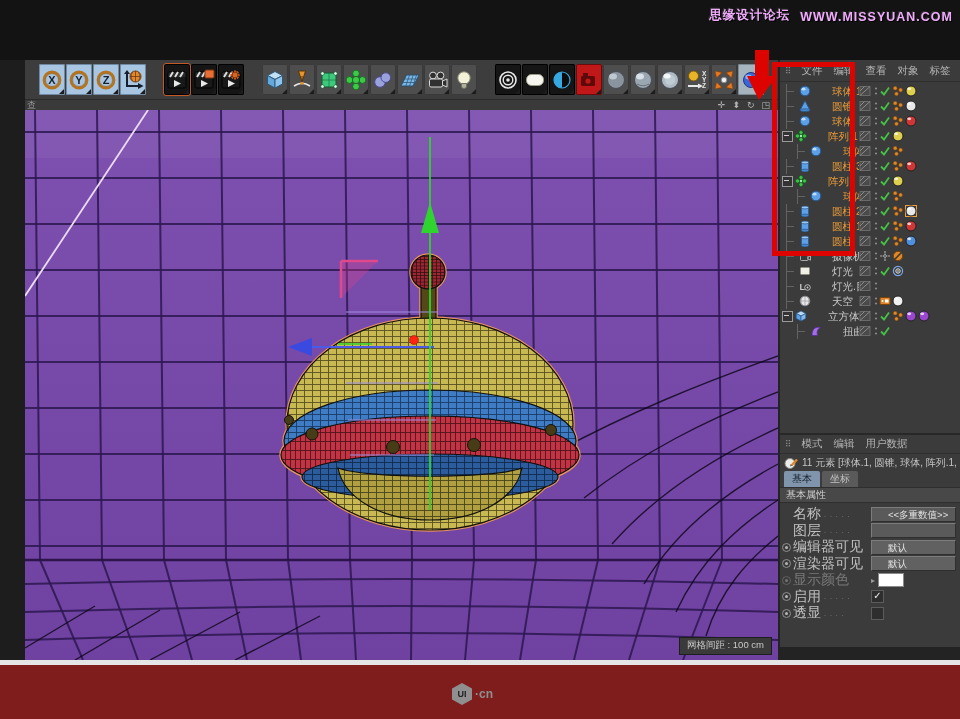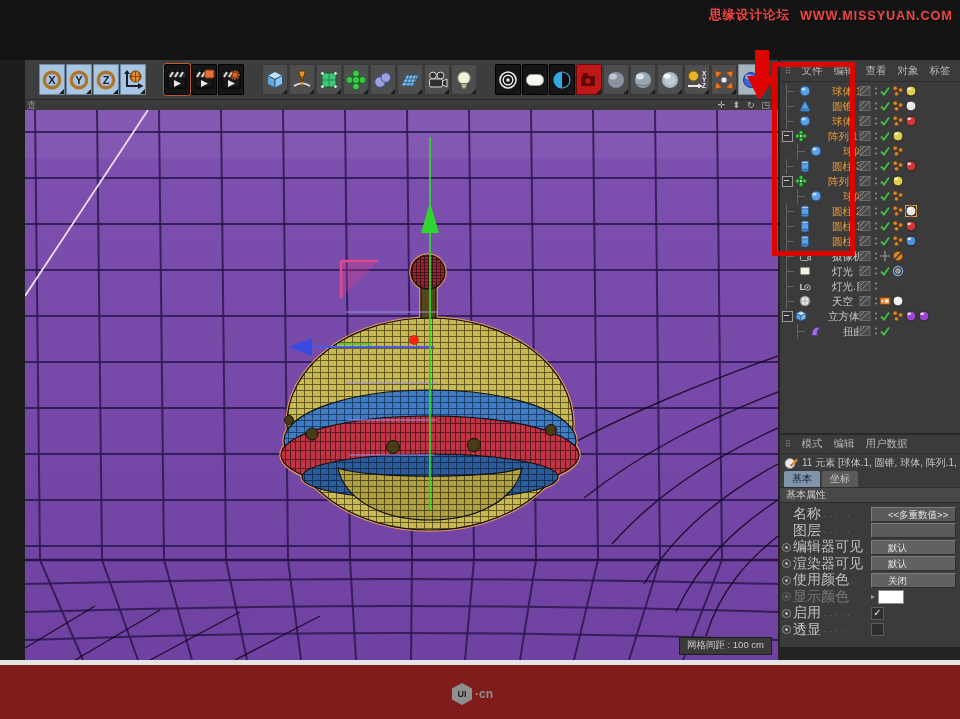--- a/index.html
+++ b/index.html
@@ -1,21 +1,21 @@
 <!DOCTYPE html>
 <html><head>
 <meta charset="utf-8">
 <style>
   html,body{margin:0;padding:0;background:#111;}
   #app{position:relative;width:960px;height:719px;overflow:hidden;background:#232323;
        font-family:"Liberation Sans","DejaVu Sans",sans-serif;-webkit-font-smoothing:antialiased;}
   
   #topbar{position:absolute;left:0;top:0;width:960px;height:60px;background:#131313;}
-  #watermark{position:absolute;right:7px;top:7px;display:flex;gap:10px;align-items:center;
-             font-weight:bold;font-size:12.5px;letter-spacing:1px;color:#ef4444;
+  #watermark{position:absolute;right:7px;top:7px;display:flex;gap:10px;align-items:flex-end;
+             font-weight:bold;font-size:12.5px;letter-spacing:1px;color:#f0abfc;
              text-shadow:1px 1px 0 #000,-1px -1px 0 #2e2e2e;}
   
   #toolbar{position:absolute;left:25px;top:60px;width:753px;height:40px;background:#3d3d3d;
            border-bottom:1px solid #2a2a2a;display:flex;align-items:center;padding-left:14px;box-sizing:border-box;}
   .tb-group{display:flex;margin-right:17px;}
   .tb-btn{width:26px;height:31px;background:#4e4e4e;border-radius:2px;margin-right:1px;
           display:flex;align-items:center;justify-content:center;position:relative;box-shadow:inset 0 0 0 1px #3a3a3a;}
   .tb-btn svg{width:22px;height:22px;display:block;}
   .tb-btn::after{content:"";position:absolute;right:1px;bottom:1px;border-style:solid;
                  border-width:0 0 5px 5px;border-color:transparent transparent #1c1c1c transparent;}
@@ -1222,32 +1222,20 @@
             <span class="radio">
               <i></i>
             </span>
             <div class="labzone">
               <span class="lab">渲染器可见</span>
             </div>
             <div class="ctrlzone">
               <div class="am-drop">默认</div>
             </div>
           </div>
-          <div class="am-row">
-            <span class="radio">
-              <i></i>
-            </span>
-            <div class="labzone">
-              <span class="lab">使用颜色</span>
-              <span class="leader">. .</span>
-            </div>
-            <div class="ctrlzone">
-              <div class="am-drop">关闭</div>
-            </div>
-          </div>
           <div class="am-row dim">
             <span class="radio">
               <i></i>
             </span>
             <div class="labzone">
               <span class="lab">显示颜色</span>
             </div>
             <div class="ctrlzone">
               <span class="fld-arrow">▸</span>
               <div class="swatch" style="background: rgb(255, 255, 255);"></div>

